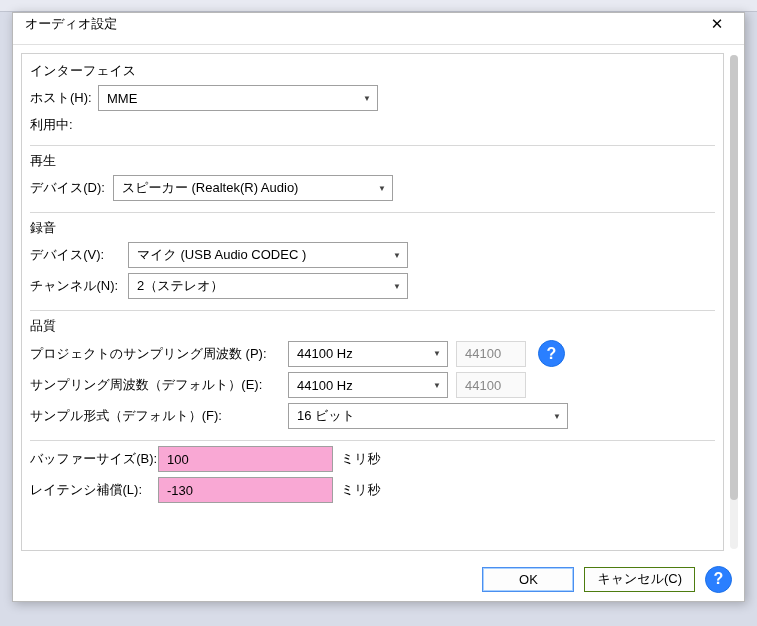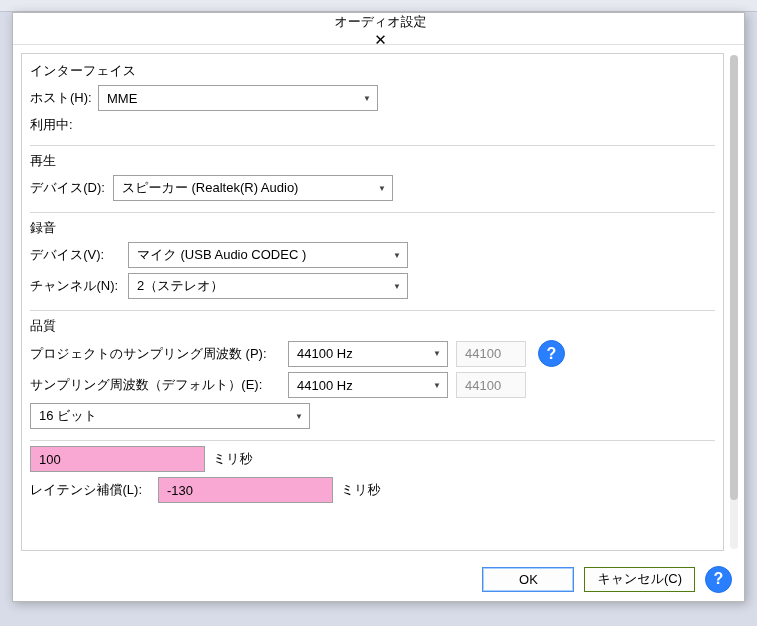--- a/index.html
+++ b/index.html
@@ -26,21 +26,20 @@
   border: 1px solid #b8b8b8;
   box-shadow: 2px 2px 10px rgba(0,0,0,0.25);
 }
 .titlebar {
   display: flex;
   align-items: center;
   justify-content: space-between;
   height: 32px;
   padding: 0 8px 10px 12px;
   border-bottom: 1px solid #e0e0e0;
-  flex-direction: column;
 }
 .titlebar-title { font-size: 13px; }
 .close-btn {
   width: 38px; height: 28px;
   display: flex; align-items: center; justify-content: center;
   font-size: 15px;
   cursor: pointer;
 }
 .content {
   position: absolute;
@@ -226,29 +225,31 @@
       </div>
       <div class="row">
         <div class="label" style="width:250px">サンプリング周波数（デフォルト）(E):</div>
         <div class="select" style="width:160px">
           <span>44100 Hz</span>
           <span class="chev">▼</span>
         </div>
         <div class="input-ro" style="width:70px;margin-left:8px">44100</div>
       </div>
       <div class="row">
+        <div class="label" style="width:250px">サンプル形式（デフォルト）(F):</div>
         <div class="select" style="width:280px">
           <span>16 ビット</span>
           <span class="chev">▼</span>
         </div>
       </div>
     </div>
 
     <div class="section" style="border-bottom:none">
       <div class="row">
+        <div class="label" style="width:120px">バッファーサイズ(B):</div>
         <input class="input" style="width: 175px;" value="100">
         <div class="label" style="margin-left:8px">ミリ秒</div>
       </div>
       <div class="row">
         <div class="label" style="width:120px">レイテンシ補償(L):</div>
         <input class="input" style="width: 175px;" value="-130">
         <div class="label" style="margin-left:8px">ミリ秒</div>
       </div>
     </div>
 

